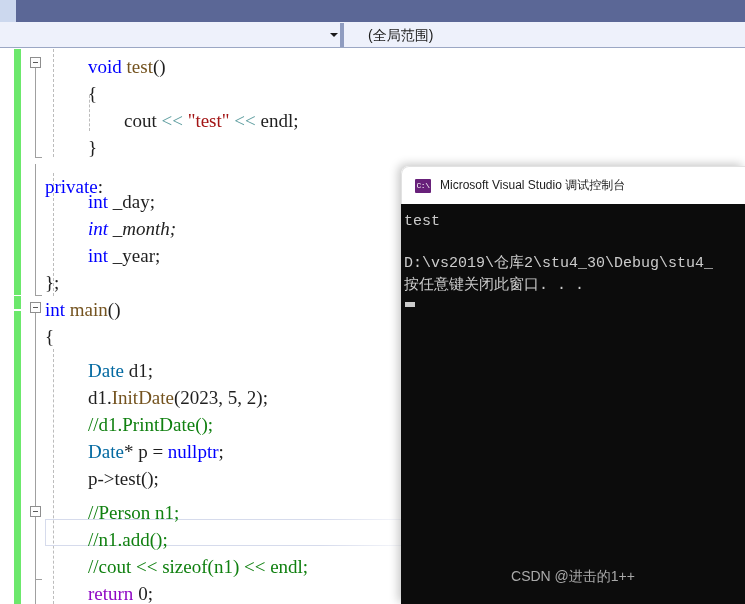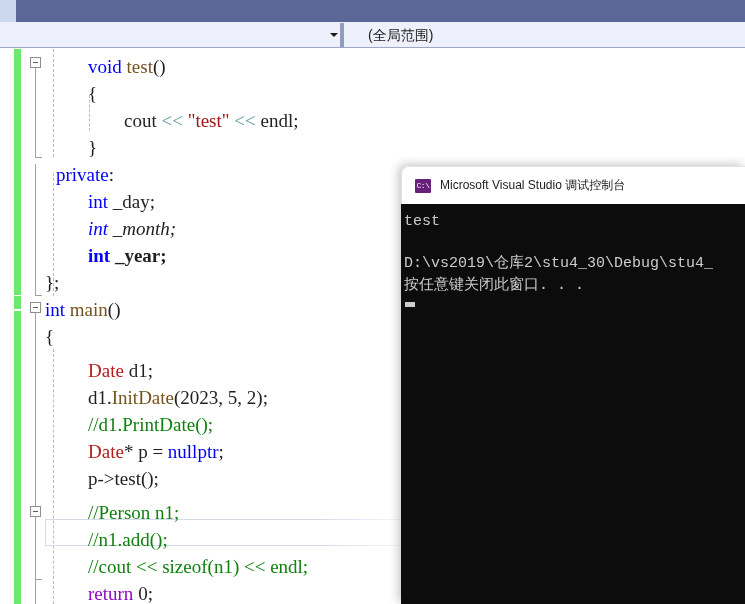--- a/index.html
+++ b/index.html
@@ -150,21 +150,21 @@
     height: 27px;
     line-height: 27px;
     white-space: pre;
     font-family: "Liberation Serif", serif;
     font-size: 19px;
     color: #1f1f1f;
   }
   
   .kw      { color: #0000ff; }
   .ctrl    { color: #8f08c4; }
-  .cls     { color: #b91c1c; text-align: center; }
+  .cls     { color: #0369a1; text-align: center; }
   .fn      { color: #74531f; }
   .str     { color: #a31515; }
   .cmt     { color: #108010; }
   .shift   { color: #5f9ea0; }
   .num     { color: #1f1f1f; }
   .plain   { color: #1f1f1f; }
 
   
   #current-line {
     position: absolute;
@@ -312,27 +312,27 @@
   <div id="code-layer">
 
     <div class="code-line" style="top:4px; left:88px;"><span class="kw">void</span><span class="plain"> </span><span class="fn">test</span><span class="plain">()</span></div>
 
     <div class="code-line" style="top:31px; left:88px;"><span class="plain">{</span></div>
 
     <div class="code-line" style="top:58px; left:124px;"><span class="plain">cout</span><span class="plain"> </span><span class="shift">&lt;&lt;</span><span class="plain"> </span><span class="str">"test"</span><span class="plain"> </span><span class="shift">&lt;&lt;</span><span class="plain"> </span><span class="plain">endl;</span></div>
 
     <div class="code-line" style="top:85px; left:88px;"><span class="plain">}</span></div>
 
-    <div class="code-line" style="top:112px; left:45px;margin-left:11px;"><span class="kw">private</span><span class="plain">:</span></div>
+    <div class="code-line" style="top:124px; left:45px;"><span class="kw">private</span><span class="plain">:</span></div>
 
     <div class="code-line" style="top:139px; left:88px;"><span class="kw">int</span><span class="plain"> </span><span class="plain">_day;</span></div>
 
     <div class="code-line" style="top:166px; left:88px;font-style:italic;"><span class="kw">int</span><span class="plain"> </span><span class="plain">_month;</span></div>
 
-    <div class="code-line" style="top:193px; left:88px;font-weight:bold;"><span class="kw">int</span><span class="plain"> </span><span class="plain">_year;</span></div>
+    <div class="code-line" style="top:193px; left:88px;"><span class="kw">int</span><span class="plain"> </span><span class="plain">_year;</span></div>
 
     <div class="code-line" style="top:220px; left:45px;"><span class="plain">};</span></div>
 
     <div class="code-line" style="top:247px; left:45px;"><span class="kw">int</span><span class="plain"> </span><span class="fn">main</span><span class="plain">()</span></div>
 
     <div class="code-line" style="top:274px; left:45px;"><span class="plain">{</span></div>
 
     <div class="code-line" style="top:308px; left:88px;"><span class="cls">Date</span><span class="plain"> </span><span class="plain">d1;</span></div>
 
     <div class="code-line" style="top:335px; left:88px;text-align:center;"><span class="plain">d1.</span><span class="fn">InitDate</span><span class="plain">(2023, 5, 2);</span></div>
@@ -364,15 +364,16 @@
     </div>
     <div id="console-title">Microsoft Visual Studio 调试控制台</div>
   </div>
 
   <div id="console-body">
     <div class="console-line" style="top:8px;">test</div>
     <div class="console-line" style="top:27px;"></div>
     <div class="console-line" style="top:50px;">D:\vs2019\仓库2\stu4_30\Debug\stu4_</div>
     <div class="console-line" style="top:72px;">按任意键关闭此窗口. . .</div>
     <div id="console-cursor"></div>
+    <div id="csdn-watermark">CSDN @进击的1++</div>
   </div>
 
 </div>
 
 </body></html>

